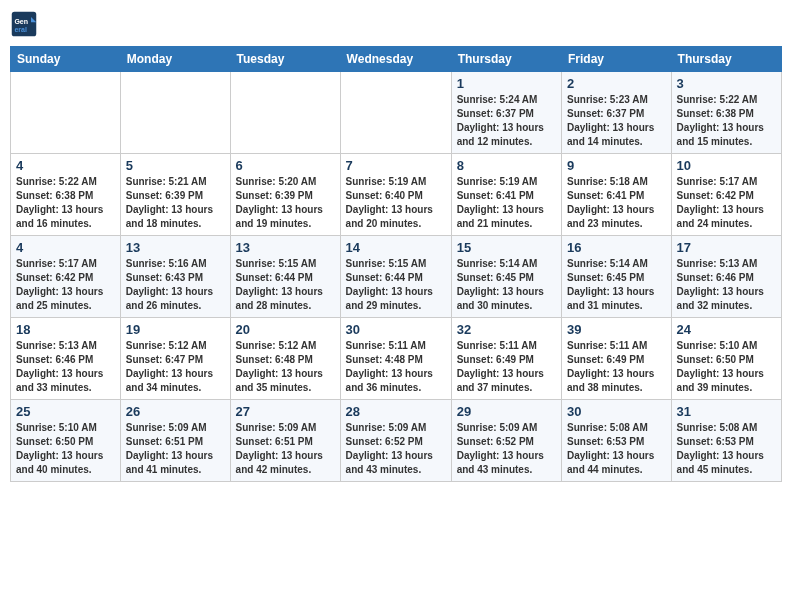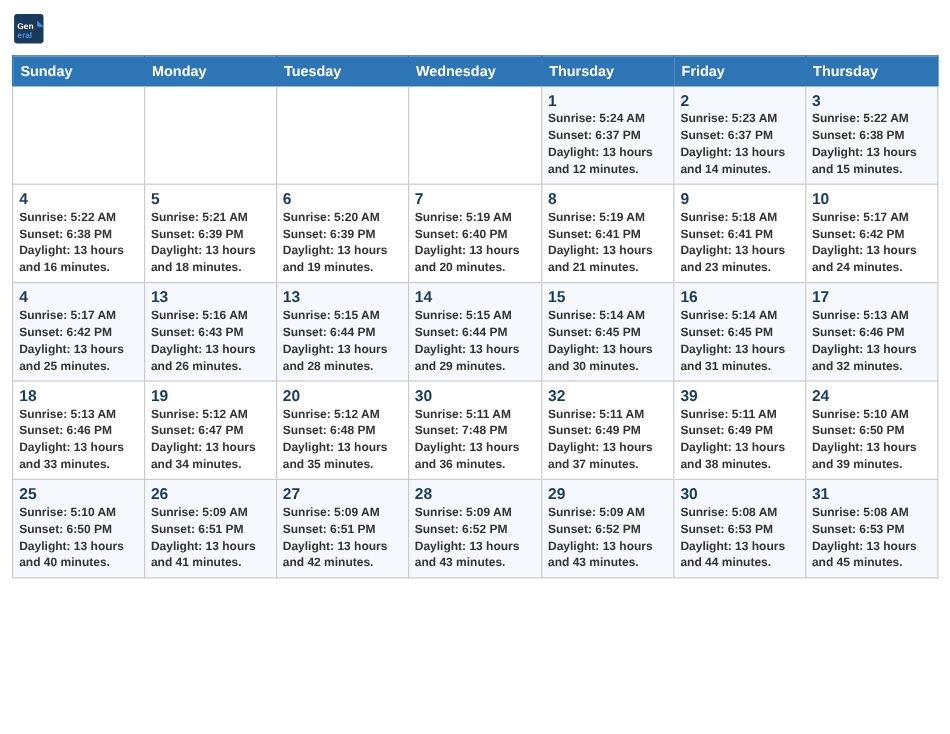--- a/index.html
+++ b/index.html
@@ -269,21 +269,21 @@
         <td>
           <div class="day-num">20</div>
           <div class="day-content">Sunrise: 5:12 AM
 Sunset: 6:48 PM
 Daylight: 13 hours
 and 35 minutes.</div>
         </td>
         <td>
           <div class="day-num">30</div>
           <div class="day-content">Sunrise: 5:11 AM
-Sunset: 7:48 PM
+Sunset: 4:48 PM
 Daylight: 13 hours
 and 36 minutes.</div>
         </td>
         <td>
           <div class="day-num">32</div>
           <div class="day-content">Sunrise: 5:11 AM
 Sunset: 6:49 PM
 Daylight: 13 hours
 and 37 minutes.</div>
         </td>

